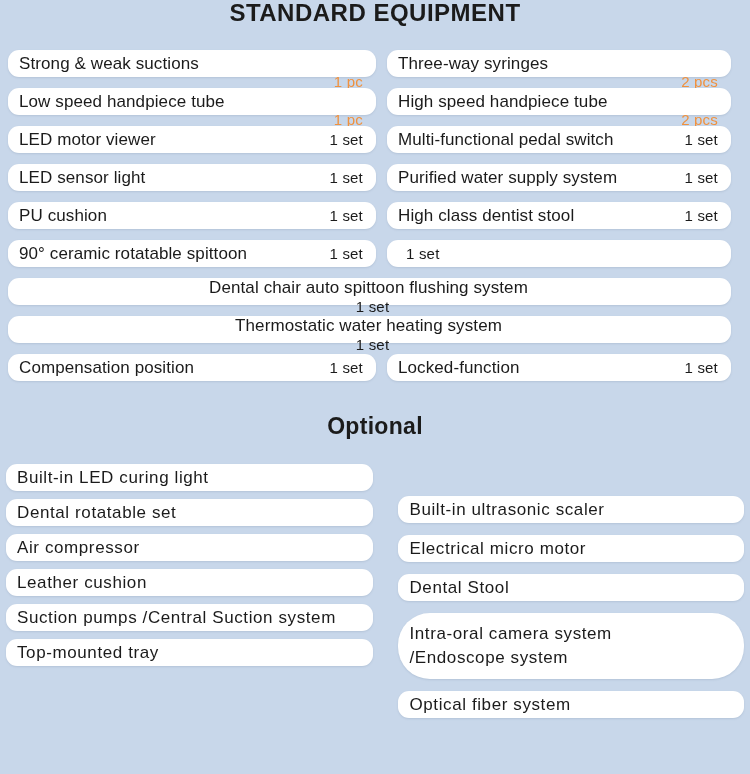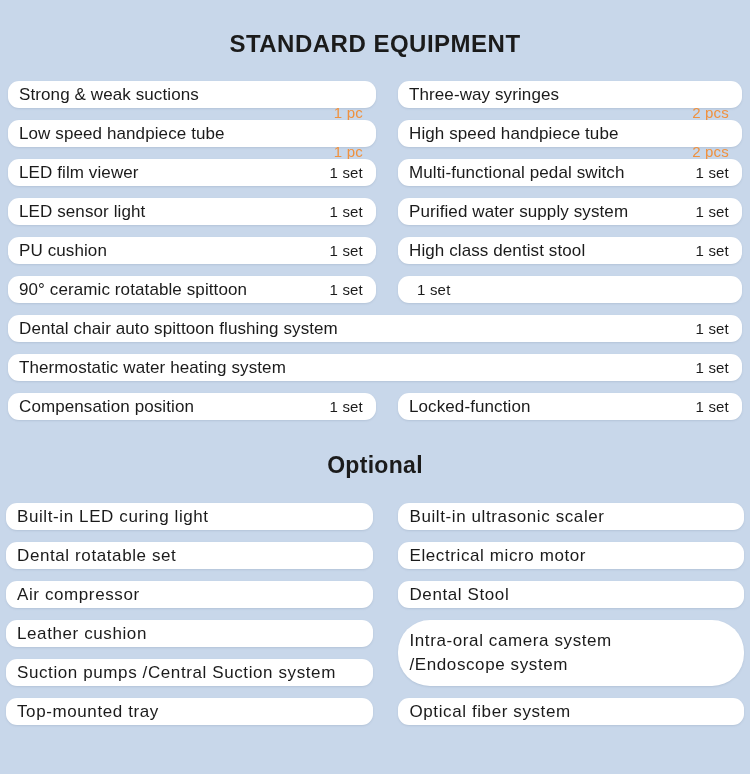--- a/index.html
+++ b/index.html
@@ -9,21 +9,21 @@
     --accent: #f0913e;
   }
   * { margin: 0; padding: 0; box-sizing: border-box; }
   html, body { width: 750px; height: 774px; }
   body {
     background: var(--bg);
     font-family: "Liberation Sans", sans-serif;
     color: var(--text);
     overflow: hidden;
   }
-  .page { width: 750px; height: 774px; padding-top: 31px; }
+  .page { width: 750px; height: 774px; }
 
   .section-title {
     text-align: center;
     font-size: 24px;
     font-weight: 700;
     line-height: 26px;
     letter-spacing: 0.5px;
     margin-bottom: 24px;
   }
   .optional-title {
@@ -32,54 +32,55 @@
     margin-bottom: 25px;
     letter-spacing: 0.3px;
   }
 
   .std-grid {
     display: grid;
     grid-template-columns: 368px 344px;
     column-gap: 22px;
     row-gap: 12px;
     padding: 0 8px;
+    gap: 11px;
   }
   .row {
     background: var(--row-bg);
     border-radius: 11px;
     height: 27px;
     display: flex;
     align-items: center;
     justify-content: space-between;
     padding: 0 13px 0 11px;
     box-shadow: 0 1px 2px rgba(90, 110, 140, 0.18);
   }
-  .row.full { grid-column: 1 / -1; }
+  .row.full { grid-column: 1 / -1; flex-direction: column; }
 
   .label {
     font-size: 17px;
     white-space: nowrap;
     letter-spacing: 0.1px;
   }
   .qty {
     font-size: 15px;
     white-space: nowrap;
     padding-left: 8px;
     letter-spacing: 0.2px;
   }
   .qty.accent { color: var(--accent); margin-top: 36px; }
 
   .opt-wrap {
     display: flex;
     gap: 25px;
     padding: 0 6px;
   }
   .opt-col { display: flex; flex-direction: column; gap: 12px; }
-  .opt-col.left  { width: 368px; }
-  .opt-col.right { width: 346px; }
+  .opt-col.left  { width: 368px; gap: 8px; }
+  .opt-col.right { width: 346px; margin-top: 32px; }
   .opt-row {
     background: var(--row-bg);
     border-radius: 11px;
     height: 27px;
     display: flex;
     align-items: center;
     padding: 0 10px 0 11px;
     box-shadow: 0 1px 2px rgba(90, 110, 140, 0.18);
     font-size: 17px;
     letter-spacing: 0.6px;
@@ -113,21 +114,21 @@
     <div class="row">
       <span class="label">Low speed handpiece tube</span>
       <span class="qty accent">1 pc</span>
     </div>
     <div class="row">
       <span class="label">High speed handpiece tube</span>
       <span class="qty accent">2 pcs</span>
     </div>
 
     <div class="row">
-      <span class="label">LED film viewer</span>
+      <span class="label">LED motor viewer</span>
       <span class="qty">1 set</span>
     </div>
     <div class="row">
       <span class="label">Multi-functional pedal switch</span>
       <span class="qty">1 set</span>
     </div>
 
     <div class="row">
       <span class="label">LED sensor light</span>
       <span class="qty">1 set</span>

